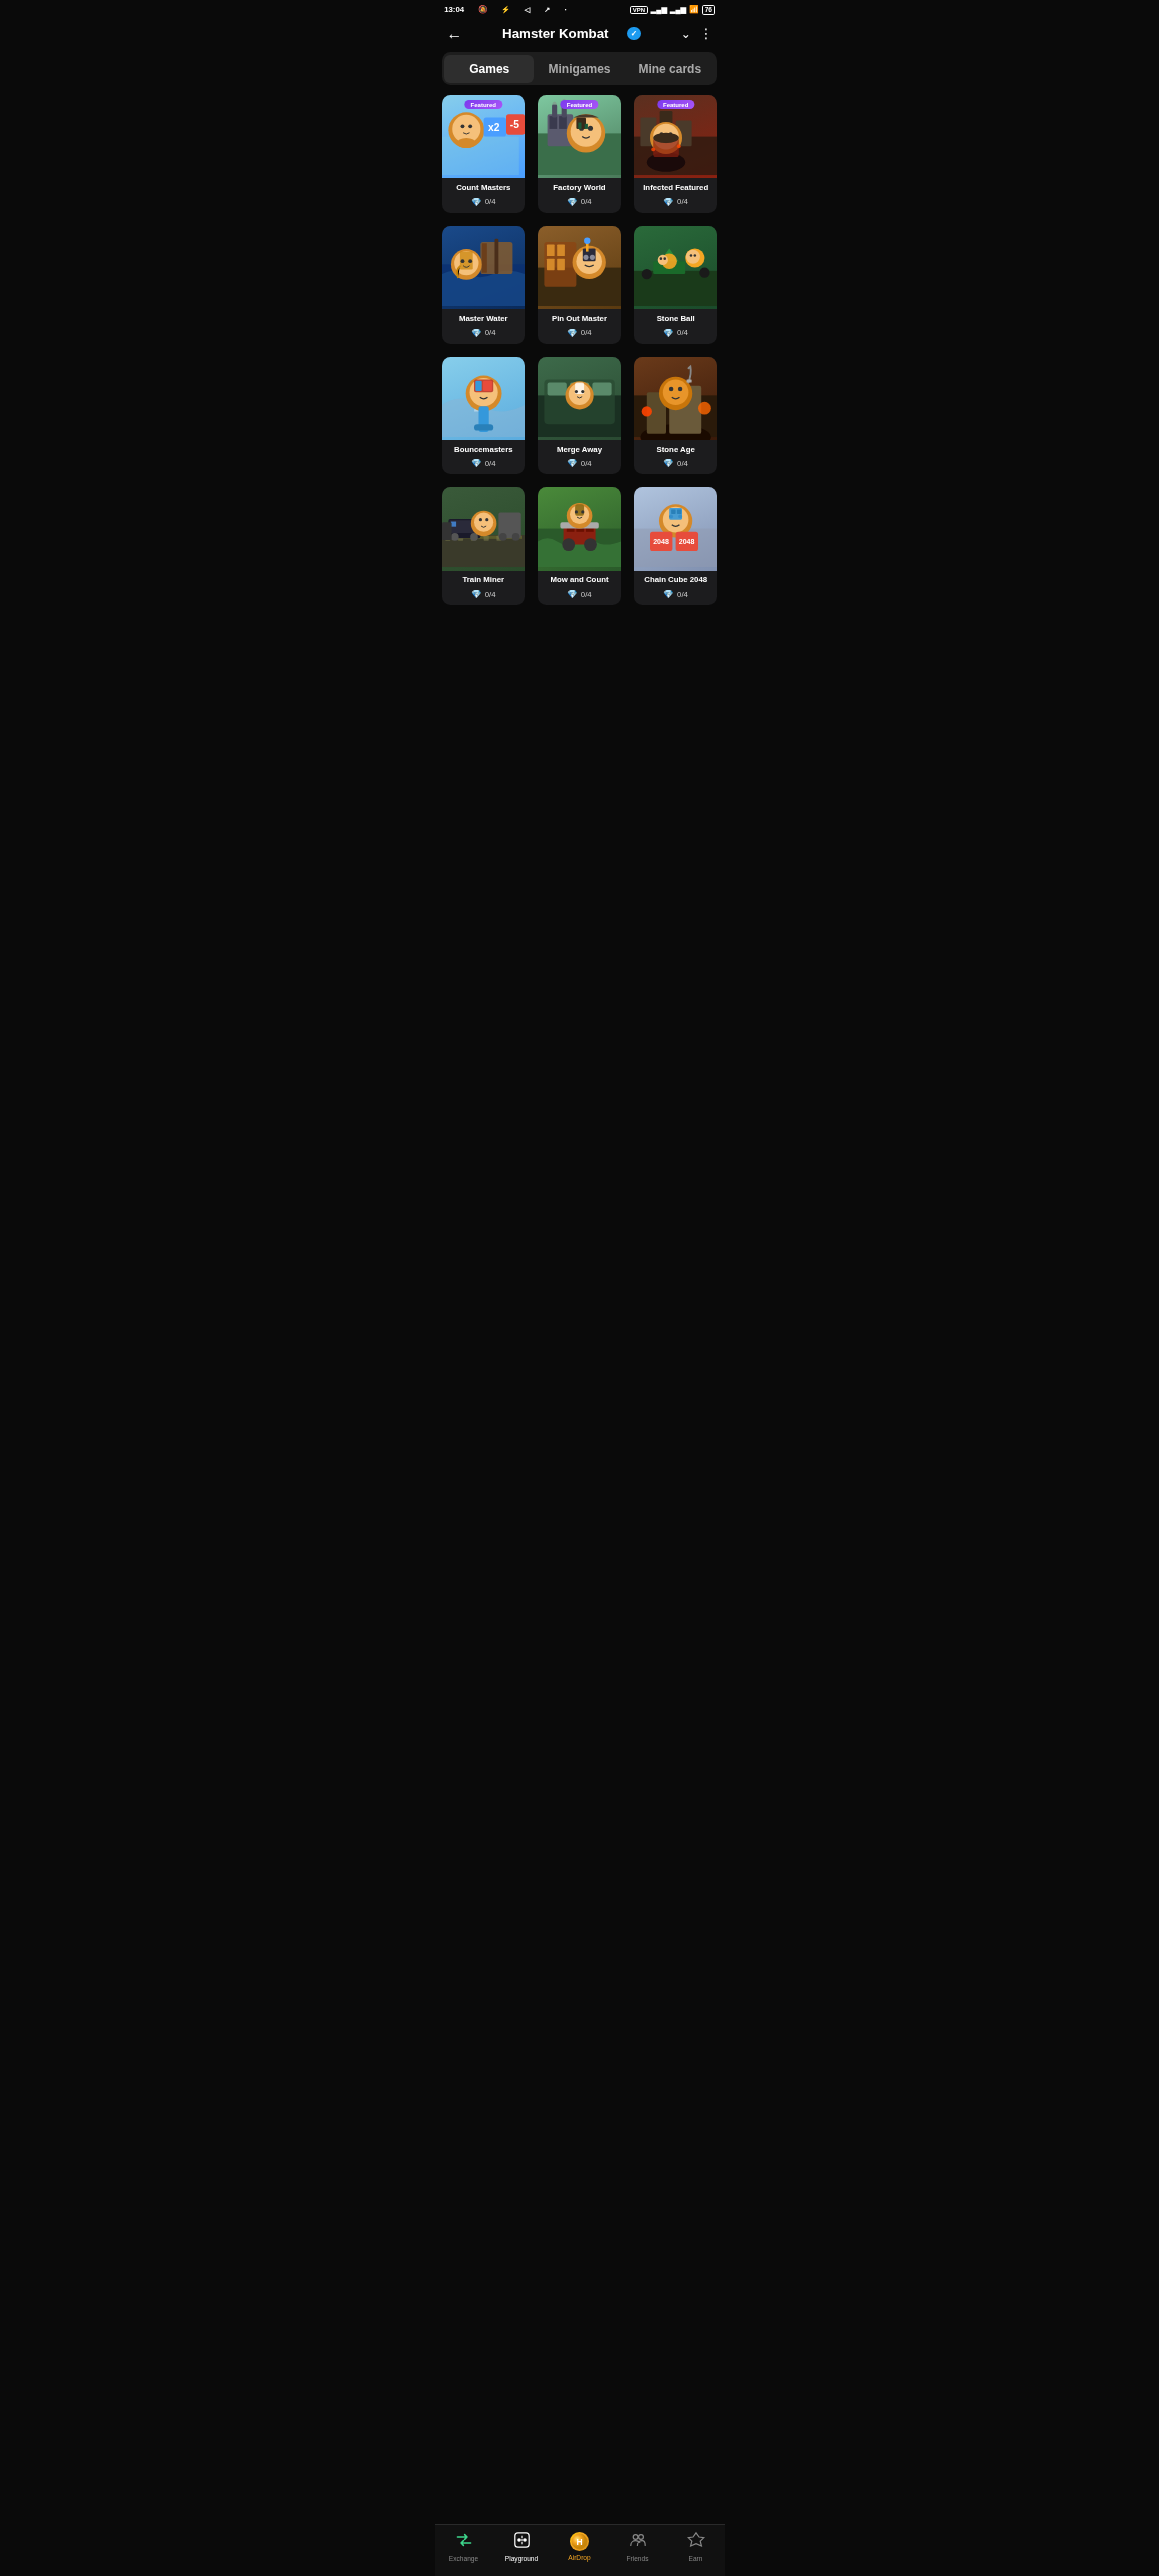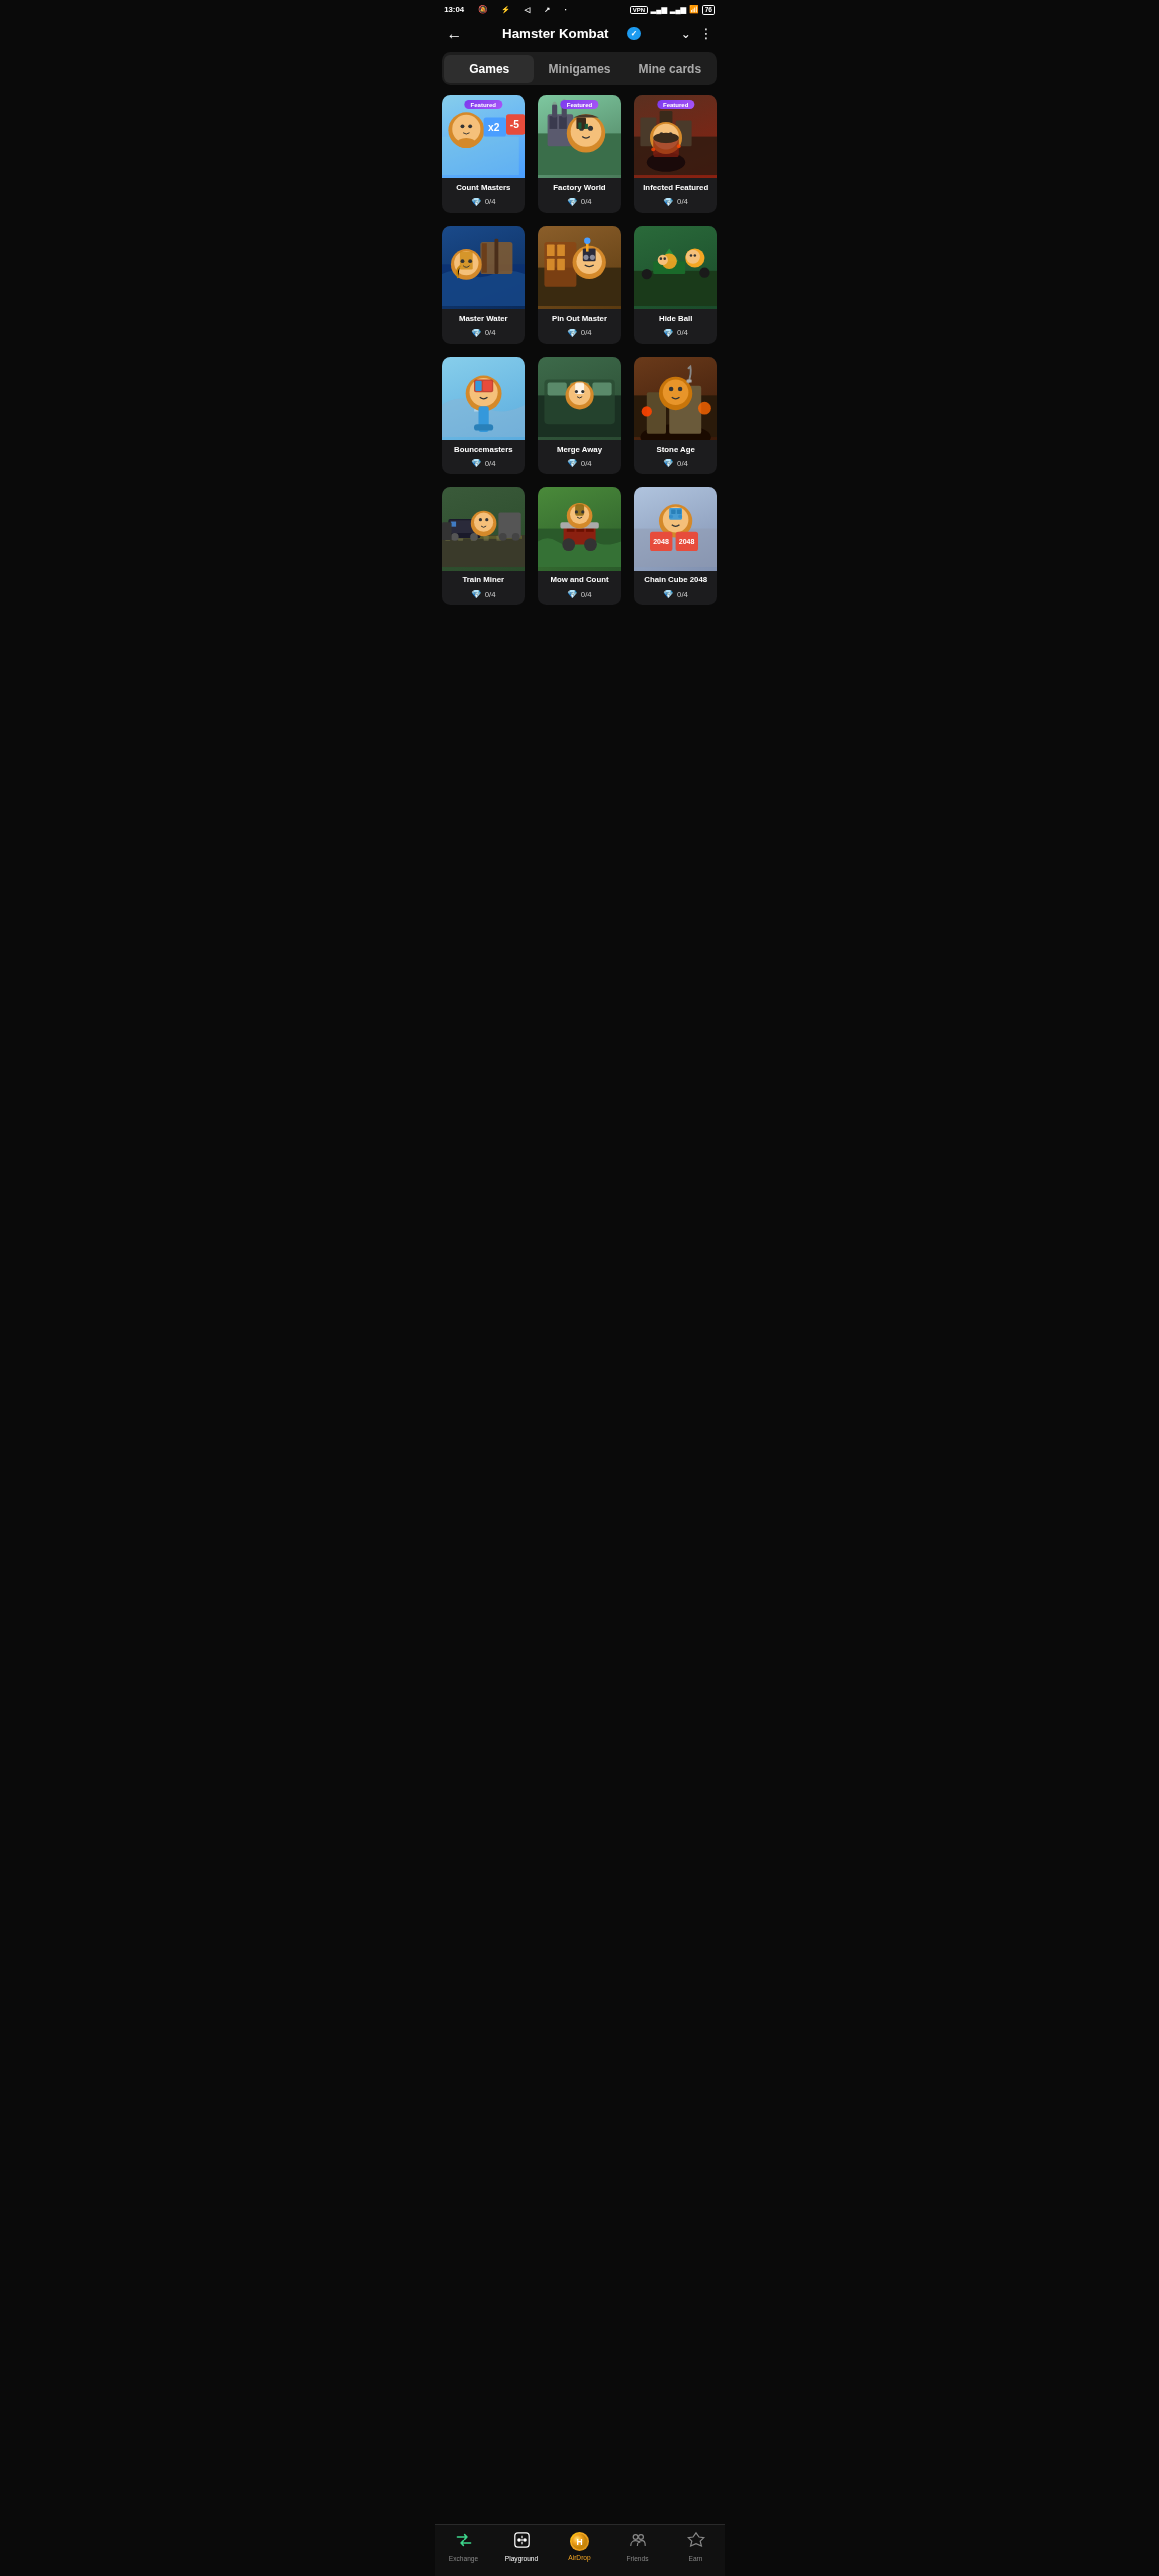--- a/index.html
+++ b/index.html
@@ -414,21 +414,21 @@
       <circle cx="48" cy="46" r="2" fill="#333"></circle>
       <circle cx="95" cy="45" r="15" fill="#f5a623"></circle>
       <circle cx="92" cy="43" r="11" fill="#f5c07a"></circle>
       <circle cx="89" cy="41" r="2" fill="#333"></circle>
       <circle cx="95" cy="41" r="2" fill="#333"></circle>
       <circle cx="20" cy="70" r="8" fill="#1a1a1a"></circle>
       <circle cx="110" cy="68" r="8" fill="#1a1a1a"></circle>
       </svg>
     </div>
     <div class="game-card-info">
-      <div class="game-name">Hide Ball</div>
+      <div class="game-name">Stone Ball</div>
       <div class="game-score">
         <span class="diamond-icon">💎</span>
         <span>0/4</span>
       </div>
     </div>
   </div>
       <div class="game-card">
     <div class="game-card-image" style="background: linear-gradient(160deg, #87ceeb 0%, #5aabde 100%);">
 
       <svg width="78" height="72" viewBox="0 0 130 120" style="width:100%;height:100%">

